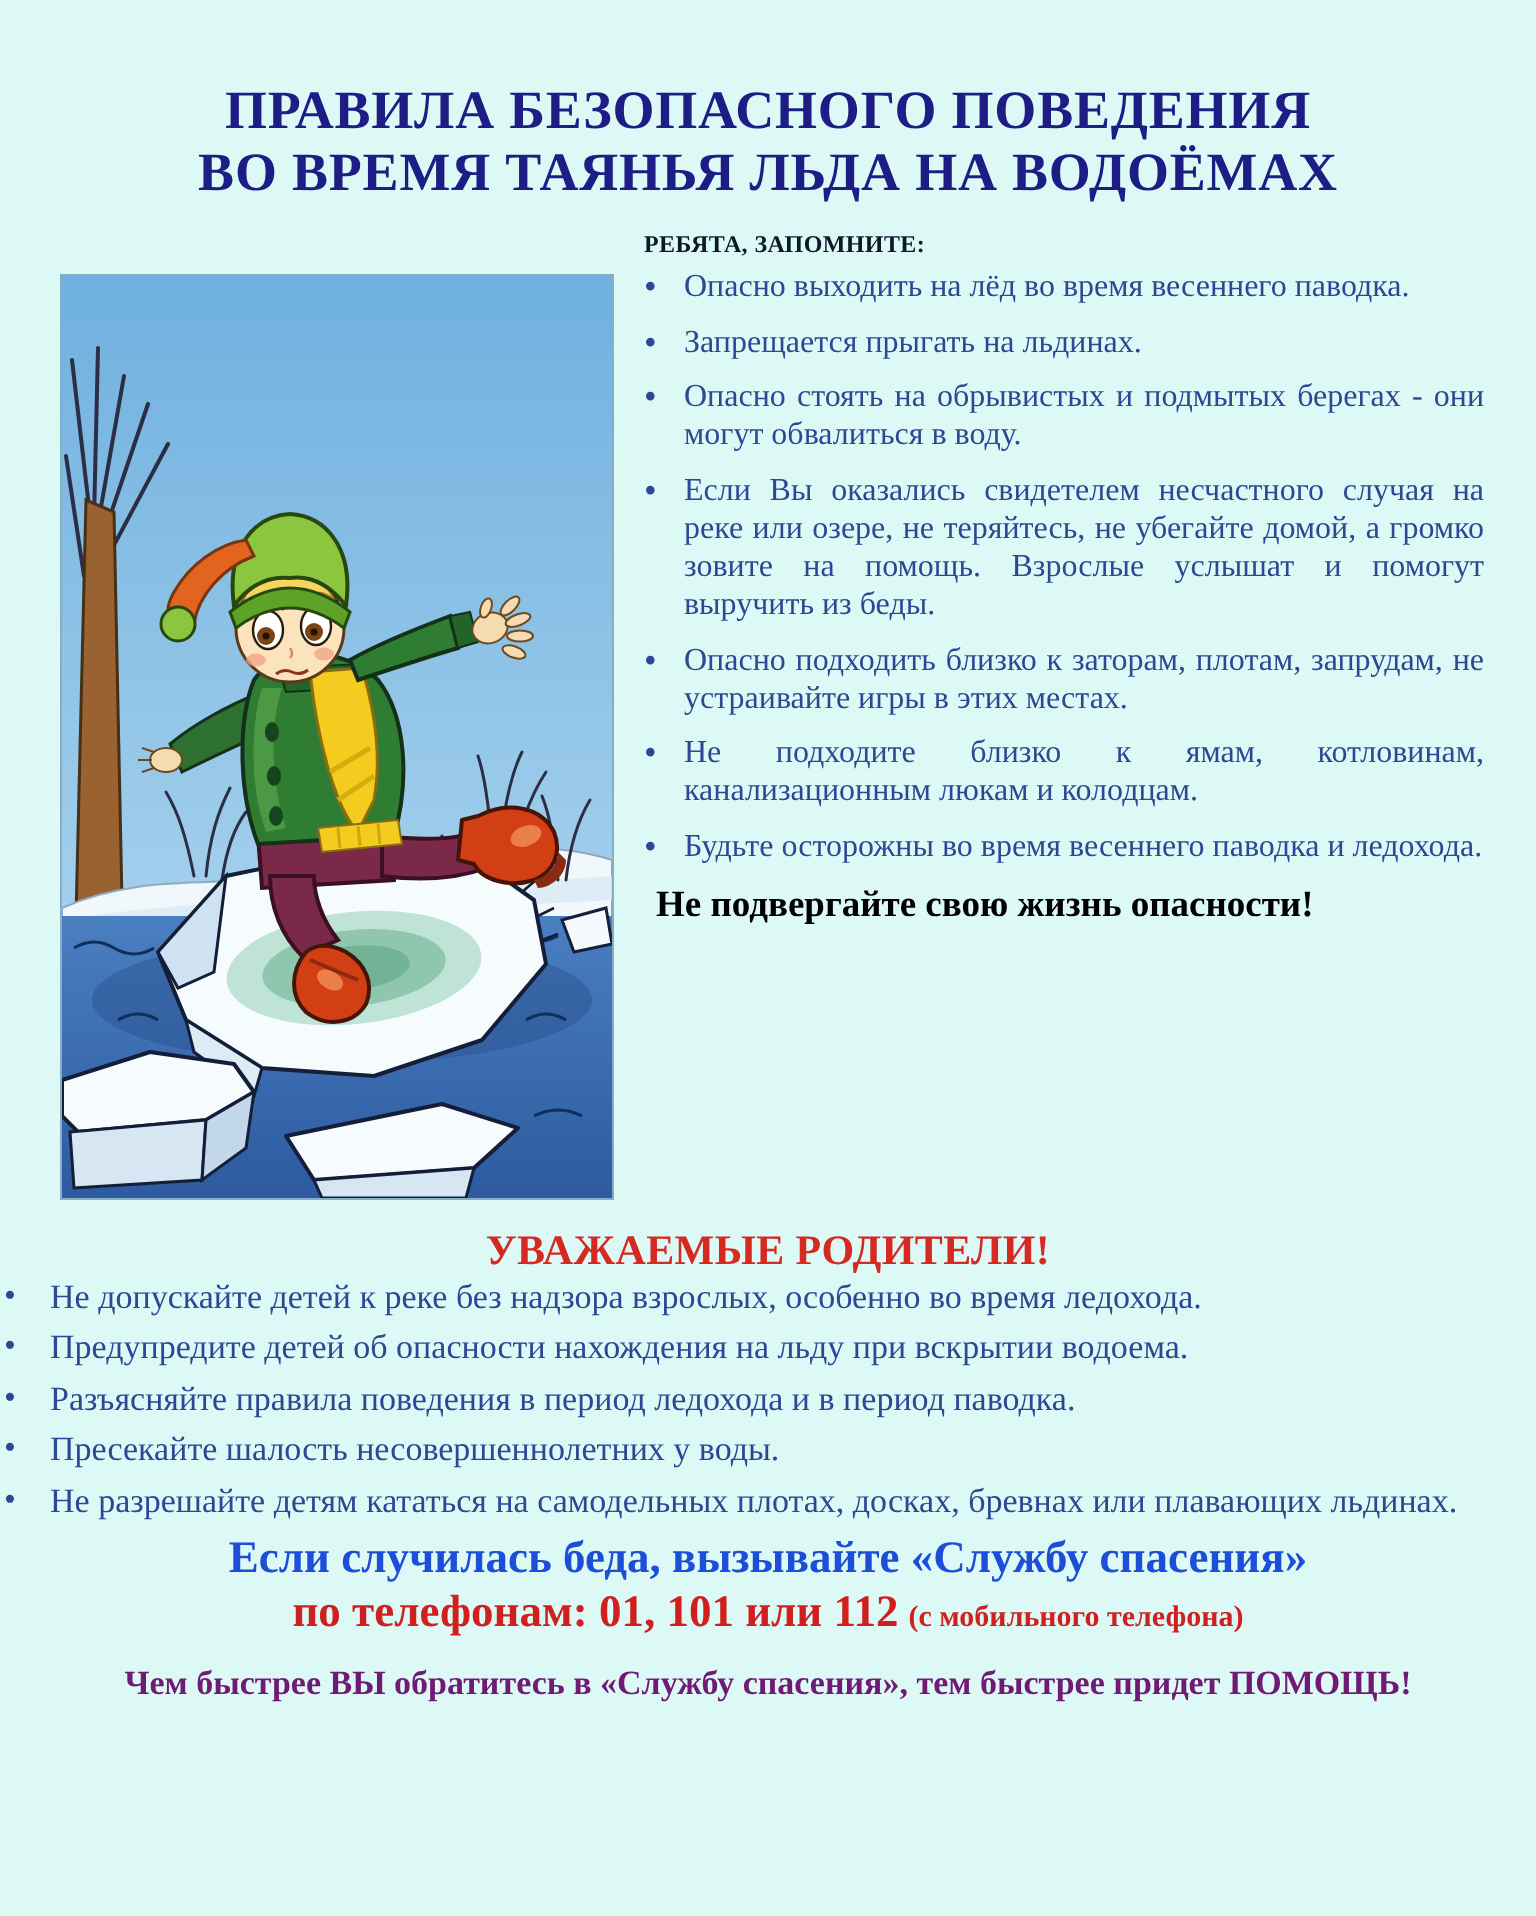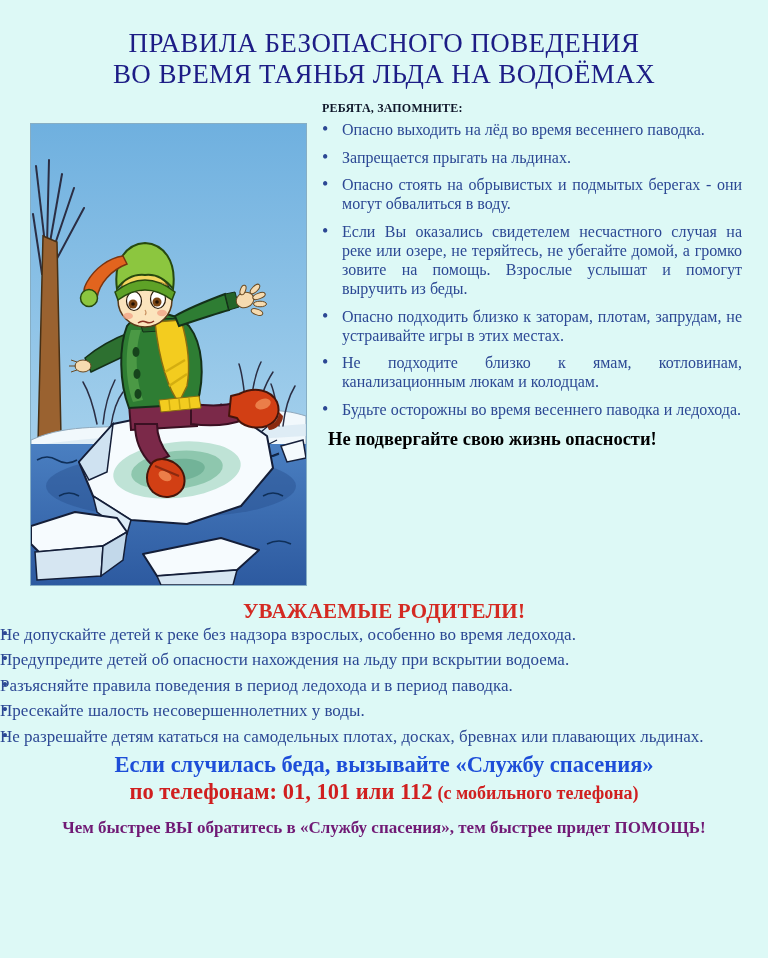--- a/index.html
+++ b/index.html
@@ -3,46 +3,46 @@
 <meta charset="utf-8">
 <style>
   html,body{margin:0;padding:0;}
   body{
     width:768px;height:958px;overflow:hidden;
     background:#ddf9f6;
     font-family:"Liberation Serif","DejaVu Serif",serif;
   }
   .poster{position:relative;width:768px;height:958px;}
   .title{
-    margin:0;padding-top:28px;text-align:center;
-    color:#1d1d86;font-size:27px;font-weight:normal;line-height:1.16;
+    margin:12px;padding-top:28px;text-align:center;
+    color:#1d1d86;font-size:27px;font-weight:bold;line-height:1.16;
     letter-spacing:.4px;
   }
   .main-row{display:flex;align-items:flex-start;margin-top:10px;}
   .illustration{
     flex:none;margin-left:30px;margin-top:22px;
     width:275px;height:461px;border:1px solid #86aec4;box-sizing:content-box;
     background:#7db6e2;
   }
   .illustration svg{display:block;}
   .kids-col{margin-left:13px;width:422px;}
   .kids-heading{color:#0f172a;font-weight:bold;font-size:12px;margin:0 0 5px 2px;letter-spacing:.2px;}
   ul.rules{list-style:none;margin:0;padding:0;}
   .kids-list{color:#2c4894;font-size:16px;line-height:1.18;text-align:justify;}
   .kids-list li{position:relative;padding-left:22px;margin-bottom:9px;}
   .kids-list li::before{content:"•";position:absolute;left:2px;top:-2px;font-size:18px;color:#2c4894;}
   .kids-footer{color:#000000;font-weight:bold;font-size:18.5px;margin:2px 0 0 8px;}
   .parents-heading{text-align:center;color:#d42a22;font-weight:bold;font-size:21px;margin-top:13px;letter-spacing:.2px;}
   .parents-list{color:#2c4894;font-size:17px;line-height:1.27;text-align:justify;margin:9px 30px 0 28px;}
-  .parents-list li{position:relative;margin-bottom:4px;}
+  .parents-list li{position:relative;padding-left:25px;margin-bottom:4px;}
   .parents-list li::before{content:"•";position:absolute;left:2px;top:-1px;color:#2c4894;}
   .remember{text-align:center;color:#d01f1f;font-weight:bold;font-size:25px;margin-top:12px;}
   .call-line1{text-align:center;color:#1d4ed8;font-weight:bold;font-size:22.5px;margin-top:1px;}
   .call-line2{text-align:center;color:#d01f1f;font-weight:bold;font-size:22.5px;margin-top:1px;}
-  .call-line2 .note{font-size:18px;margin-left:5px;}
+  .call-line2 .note{font-size:15px;margin-left:5px;}
   .final-line{text-align:center;color:#701a75;font-weight:bold;font-size:17px;margin-top:13px;}
 </style>
 </head>
 <body>
 
 <div class="poster">
 
   <h1 class="title"><span>ПРАВИЛА БЕЗОПАСНОГО ПОВЕДЕНИЯ</span><br><span>ВО ВРЕМЯ ТАЯНЬЯ ЛЬДА НА ВОДОЁМАХ</span></h1>
 
   <div class="main-row">

